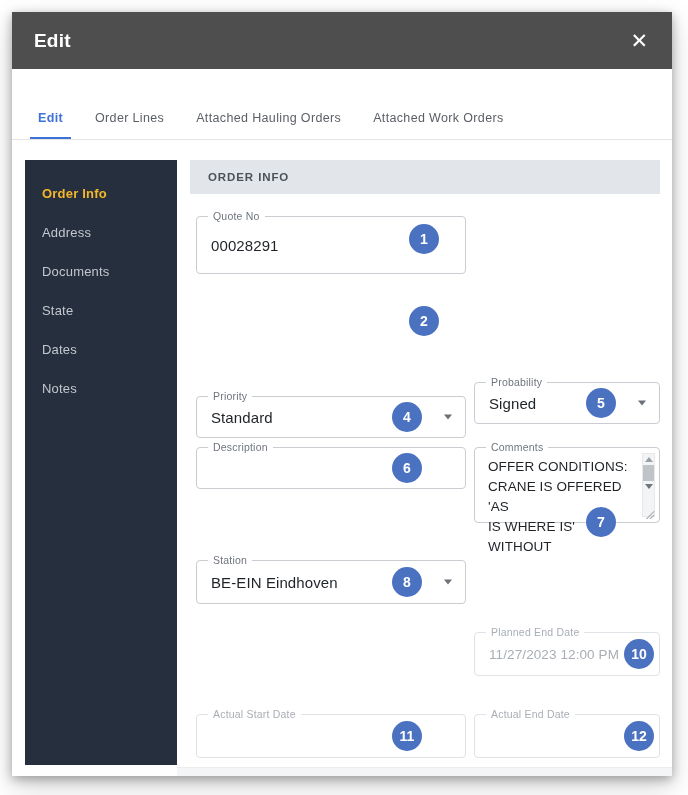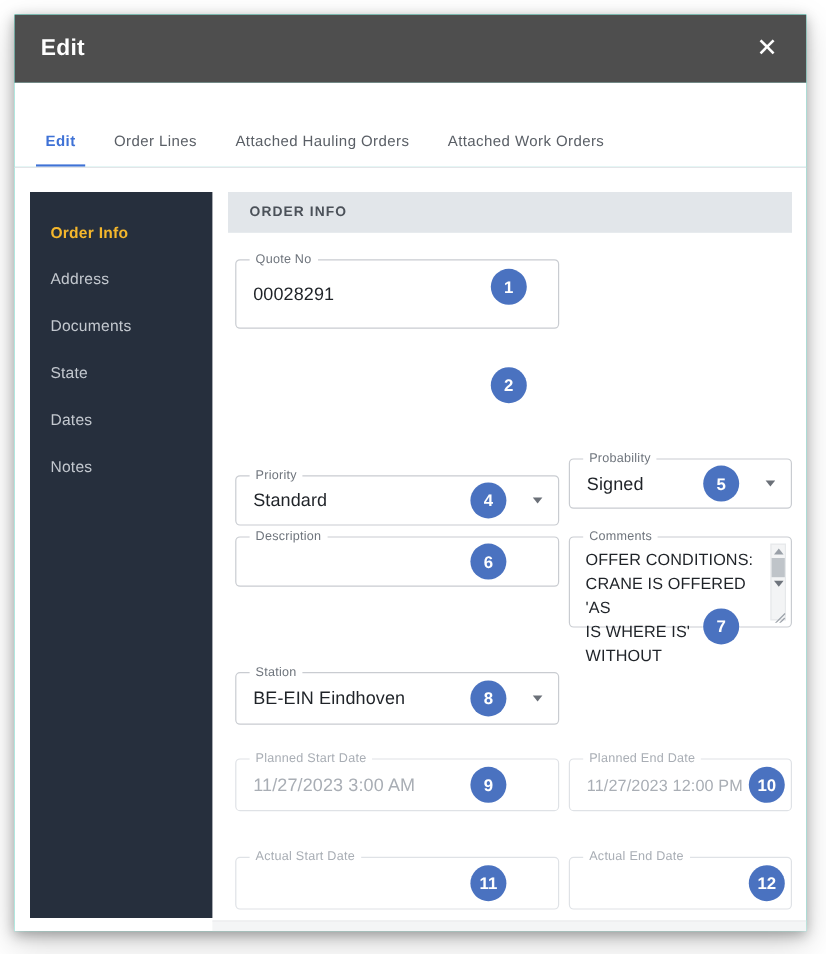--- a/index.html
+++ b/index.html
@@ -339,27 +339,20 @@
 
       <div class="row" style="position:absolute; left:6px; top:400px; width:270px;">
         <div class="field" style="height:44px;">
           <div class="field-label">Station</div>
           <div class="field-value">BE-EIN Eindhoven</div>
           <div class="caret"></div>
         </div>
         <div class="badge" style="left:196px; top:7px;">8</div>
       </div>
 
-      <div class="row" style="position:absolute; left:6px; top:472px; width:270px;">
-        <div class="field disabled" style="height:44px;">
-          <div class="field-label">Planned Start Date</div>
-          <div class="field-value">11/27/2023 3:00 AM</div>
-        </div>
-        <div class="badge" style="left:196px; top:7px;">9</div>
-      </div>
 
       <div class="row" style="position:absolute; left:284px; top:472px; width:186px;">
         <div class="field disabled" style="height:44px;">
           <div class="field-label">Planned End Date</div>
           <div class="field-value" style="font-size:13.5px;">11/27/2023 12:00 PM</div>
         </div>
         <div class="badge" style="left:150px; top:7px;">10</div>
       </div>
 
       <div class="row" style="position:absolute; left:6px; top:554px; width:270px;">

